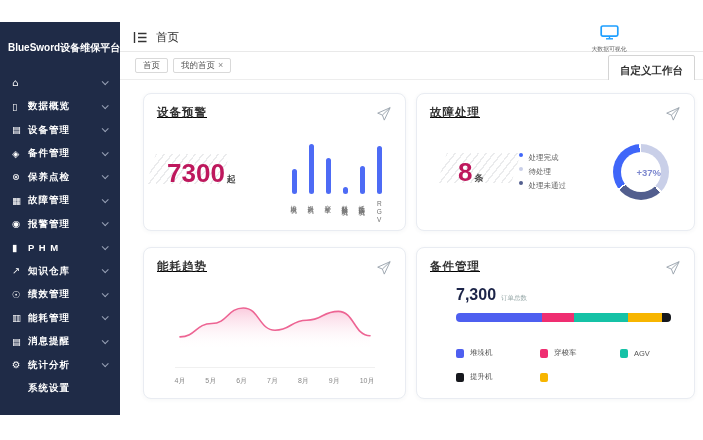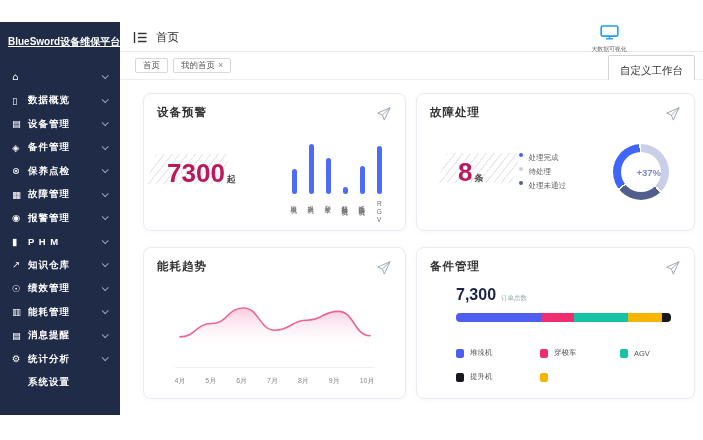--- a/index.html
+++ b/index.html
@@ -1,46 +1,46 @@
 <!DOCTYPE html>
 <html><head>
 <meta charset="utf-8">
 <style>
   * { margin:0; padding:0; box-sizing:border-box; }
   html,body { width:703px; height:440px; background:#fff; font-family:"Liberation Sans","DejaVu Sans",sans-serif; overflow:hidden; position:relative; }
 
   
   .sidebar { position:absolute; left:0; top:22px; width:120px; height:393px; background:#1f2b47; color:#fff; }
-  .logo { font-size:10px; font-weight:bold; color:#fff; padding:13px 6px 12px 8px; letter-spacing:0; white-space:nowrap;text-decoration:underline; }
+  .logo { font-size:10px; font-weight:bold; color:#fff; padding:19px 6px 12px 8px; letter-spacing:0; white-space:nowrap; }
   .menu { margin-top:4px; }
   .mi { height:23.5px; display:flex; align-items:center; padding:0 10px 0 12px; cursor:pointer; }
   .mi-ic { width:16px; font-size:9.5px; font-family:"DejaVu Sans",sans-serif; color:#fff; flex:0 0 16px; text-align:left; }
   .mi-lb { font-size:9.5px; font-weight:bold; color:#fff; letter-spacing:1px; flex:1; white-space:nowrap;margin-top:48px; }
   .chev { width:5px; height:5px; border-right:1.2px solid #97a0b5; border-bottom:1.2px solid #97a0b5; transform:rotate(45deg) translateY(-1px); margin-right:3px; }
 
   
   .header { position:absolute; left:120px; top:22px; right:0; height:30px; background:#fff; border-bottom:1px solid #e9e9e9; }
   .collapse { position:absolute; left:13px; top:8px; cursor:pointer; }
   .page-title { position:absolute; left:36px; top:8px; font-size:11.5px; color:#333; }
   .viz { position:absolute; right:62px; top:3px; width:64px; text-align:center; cursor:pointer; }
   .viz-label { display:block; font-size:6.5px; color:#666; margin-top:1px; transform:scale(0.9); }
 
   
   .tagbar { position:absolute; left:120px; top:52px; right:0; height:28px; background:#fff; border-bottom:1px solid #ededed; }
   .tag { position:absolute; top:6px; height:15px; border:1px solid #d9d9d9; background:#fff; border-radius:2px; font-size:8.5px; color:#555; line-height:13px; padding:0 7px; cursor:pointer; white-space:nowrap; }
   .tag .x { color:#888; margin-left:3px; font-size:9px; cursor:pointer; }
   .tag1 { left:15px; }
   .tag2 { left:53px; }
-  .customize-btn { position:absolute; right:8px; top:3px; height:30px; background:#fff; border:1px solid #d4d4d4; border-radius:2px; font-size:10.5px; color:#333; padding:0 11px; line-height:20px; cursor:pointer; }
+  .customize-btn { position:absolute; right:8px; top:3px; height:30px; background:#fff; border:1px solid #d4d4d4; border-radius:2px; font-size:10.5px; color:#333; padding:0 11px; line-height:20px; cursor:pointer;font-weight:bold; }
 
   
   .content { position:absolute; left:120px; top:80px; right:0; bottom:0; background:#fff; padding:13px 8px 0 23px; }
   .grid { display:grid; grid-template-columns:263px 1fr; grid-template-rows:138px 152px; gap:16px 10px; }
   .card { background:#fff; border:1px solid #e9ecf2; border-radius:8px; box-shadow:0 1px 4px rgba(60,70,100,.05); padding:11px 13px; position:relative; overflow:hidden; }
-  .card-head { display:flex; justify-content:space-between; align-items:flex-start; }
+  .card-head { display:flex; justify-content:space-between; align-items:flex-start;text-decoration:underline; }
   .card-title { font-size:11.5px; font-weight:bold; color:#333; letter-spacing:1px; }
   .send { cursor:pointer; margin-top:1px; }
 
   .stripes { position:relative; display:inline-block; }
   .stripes::before { content:""; position:absolute; left:-16px; top:-4px; width:74px; height:30px;
      background:repeating-linear-gradient(115deg, rgba(120,125,135,.28) 0 1.6px, transparent 1.6px 7px);
      transform:skewX(-18deg); opacity:.55; }
   .big-num { position:relative; font-size:26px; font-weight:bold; color:#be185d; letter-spacing:0; }
   .big-unit { font-size:9px; font-weight:bold; color:#444; margin-left:2px; }
 

